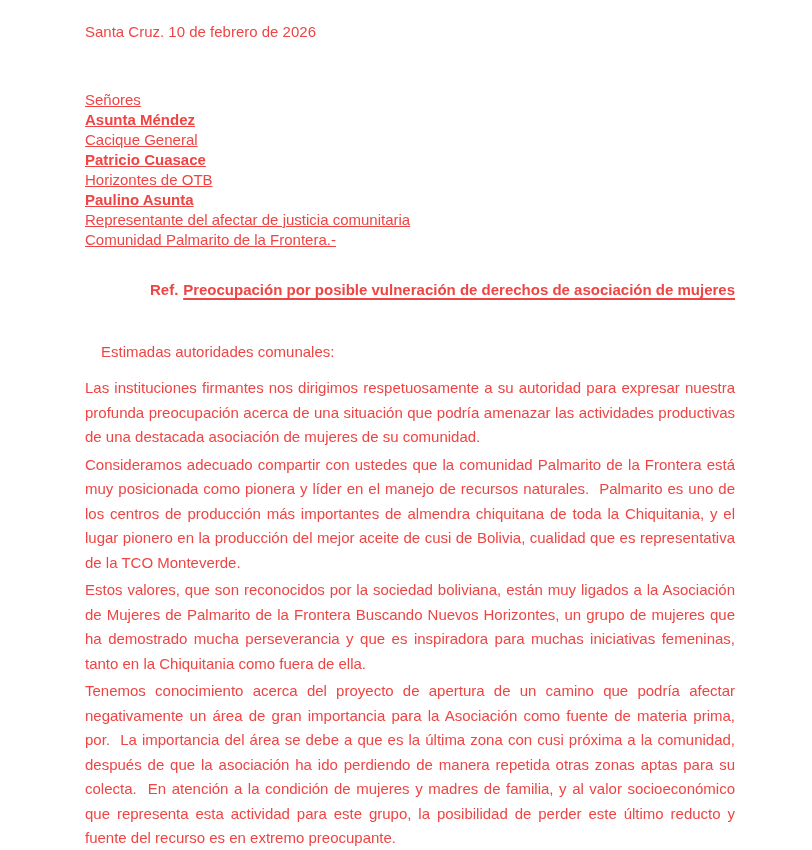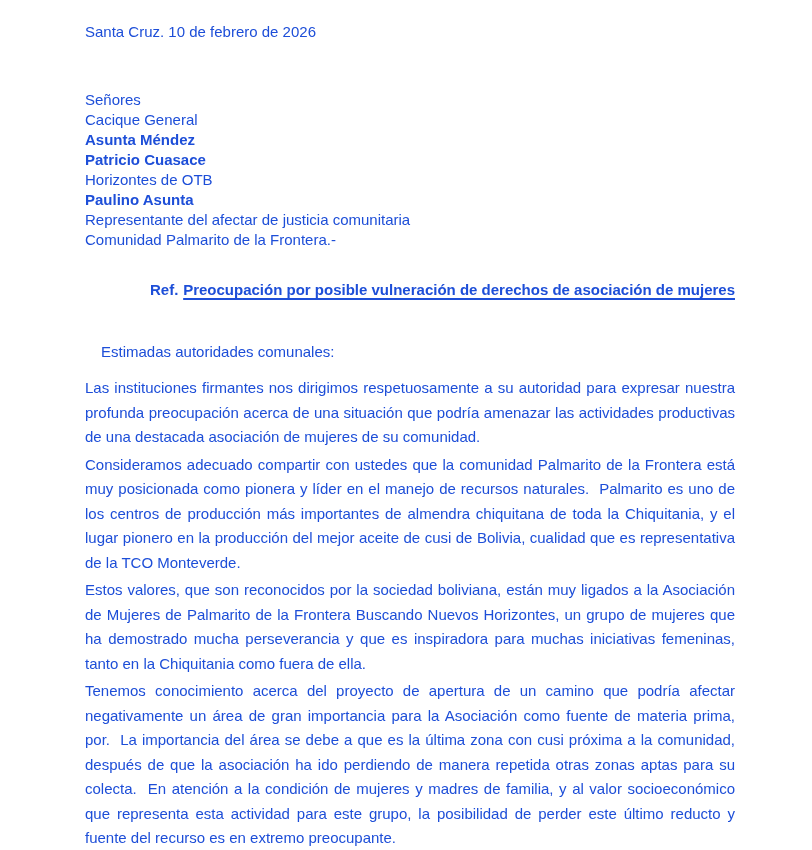--- a/index.html
+++ b/index.html
@@ -6,37 +6,38 @@
     margin: 0;
     padding: 0;
     background: #ffffff;
   }
   .page {
     position: relative;
     width: 812px;
     height: 850px;
     box-sizing: border-box;
     background: #ffffff;
-    color: #1d4ed8;
+    color: #ef4444;
     padding: 22px 77px 0 85px;
     overflow: hidden;
     font-family: "Liberation Sans", sans-serif;
     font-size: 15px;
     -webkit-font-smoothing: antialiased;
   }
   .date-line {
     line-height: 20px;
     margin: 0 0 48px 0;
   }
   .recipients {
     line-height: 20px;
     margin: 0 0 30px 0;
   }
   .recipient-line {
     line-height: 20px;
+    text-decoration: underline;
   }
   .bold {
     font-weight: 700;
   }
   .ref-line {
     line-height: 20px;
     text-align: right;
     font-weight: 700;
     margin: 0 0 42px 0;
     white-space: nowrap;
@@ -63,22 +64,22 @@
 </style>
 </head>
 <body>
 
 <div class="page">
 
   <div class="date-line">Santa Cruz. 10 de febrero de 2026</div>
 
   <div class="recipients">
     <div class="recipient-line">Señores</div>
+    <div class="recipient-line bold">Asunta Méndez</div>
     <div class="recipient-line">Cacique General</div>
-    <div class="recipient-line bold">Asunta Méndez</div>
     <div class="recipient-line bold">Patricio Cuasace</div>
     <div class="recipient-line">Horizontes de OTB</div>
     <div class="recipient-line bold">Paulino Asunta</div>
     <div class="recipient-line">Representante del afectar de justicia comunitaria</div>
     <div class="recipient-line">Comunidad Palmarito de la Frontera.-</div>
   </div>
 
   <div class="ref-line">
     <span class="ref-prefix">Ref.</span><span class="ref-subject">Preocupación por posible vulneración de derechos de asociación de mujeres</span>
   </div>

